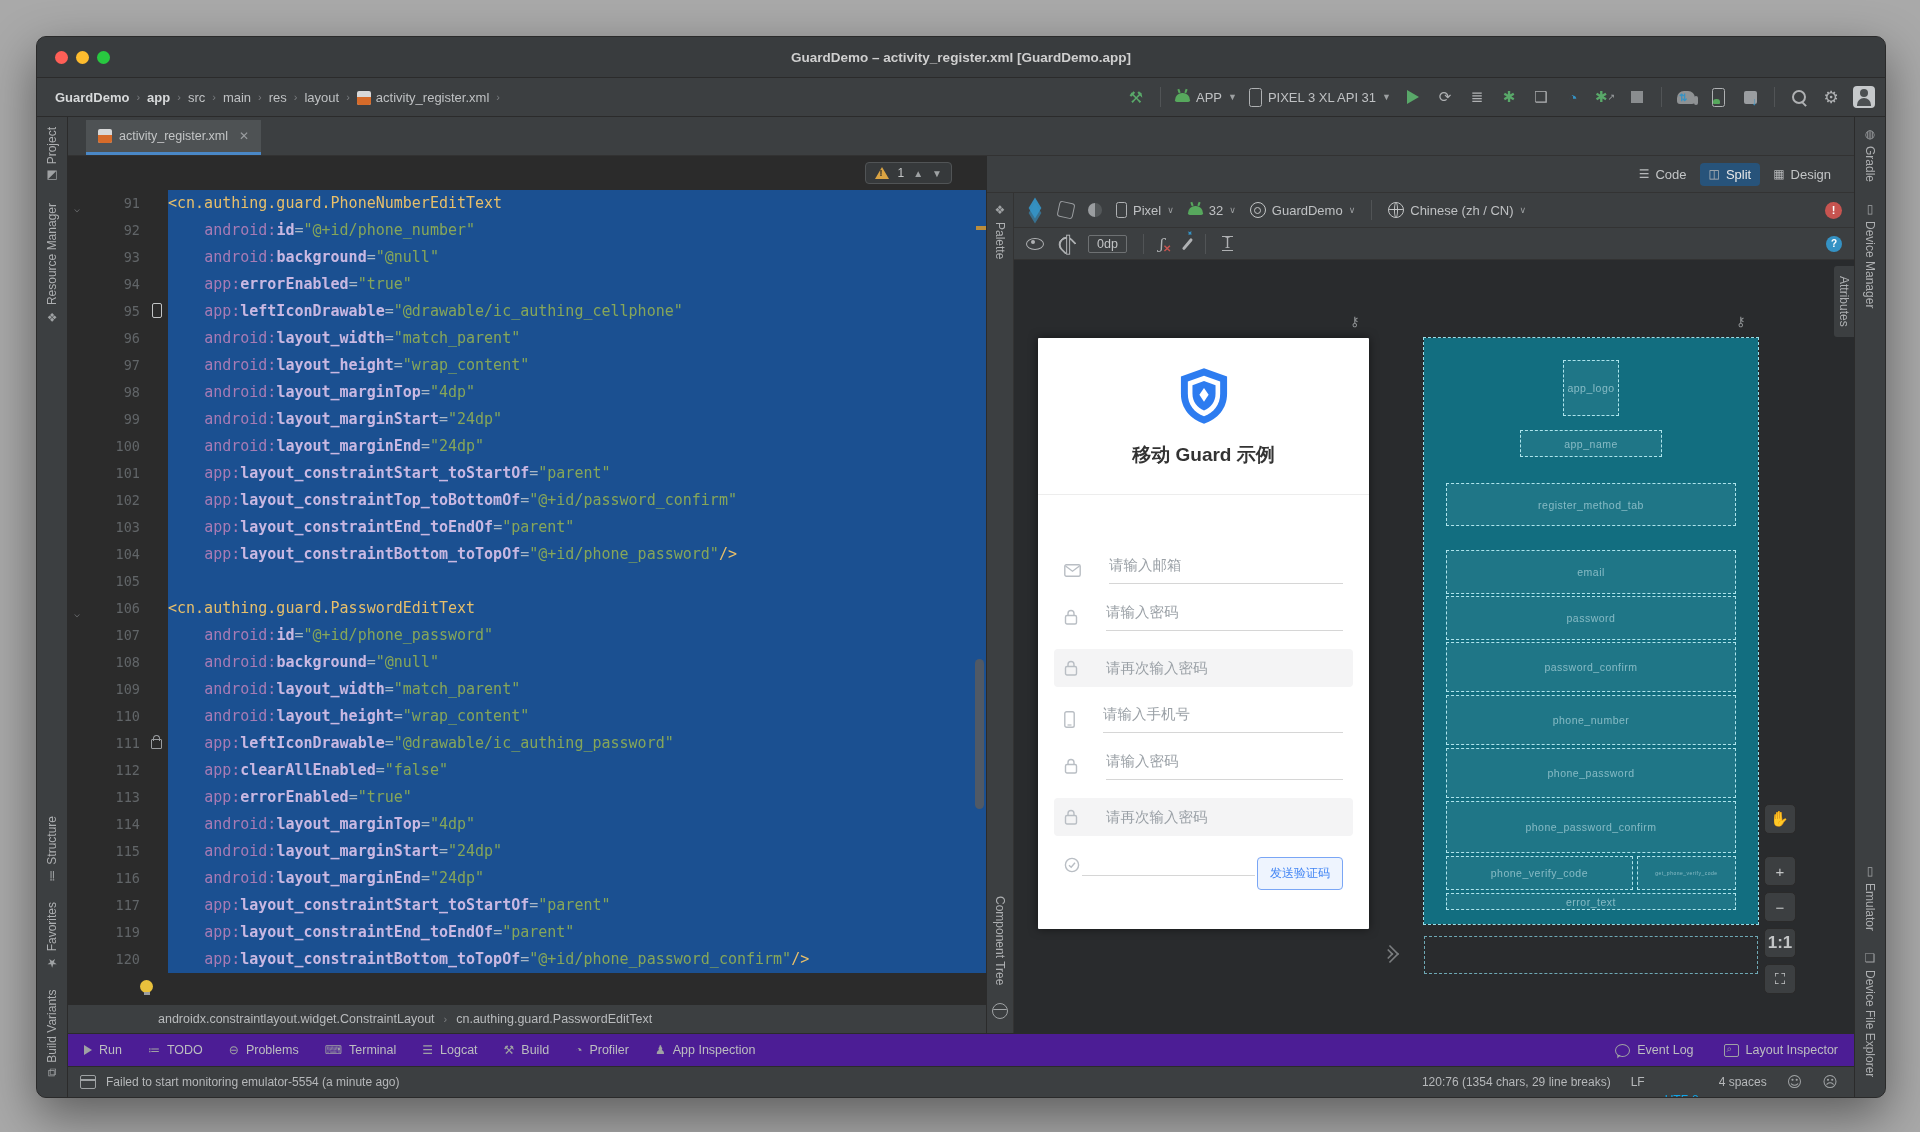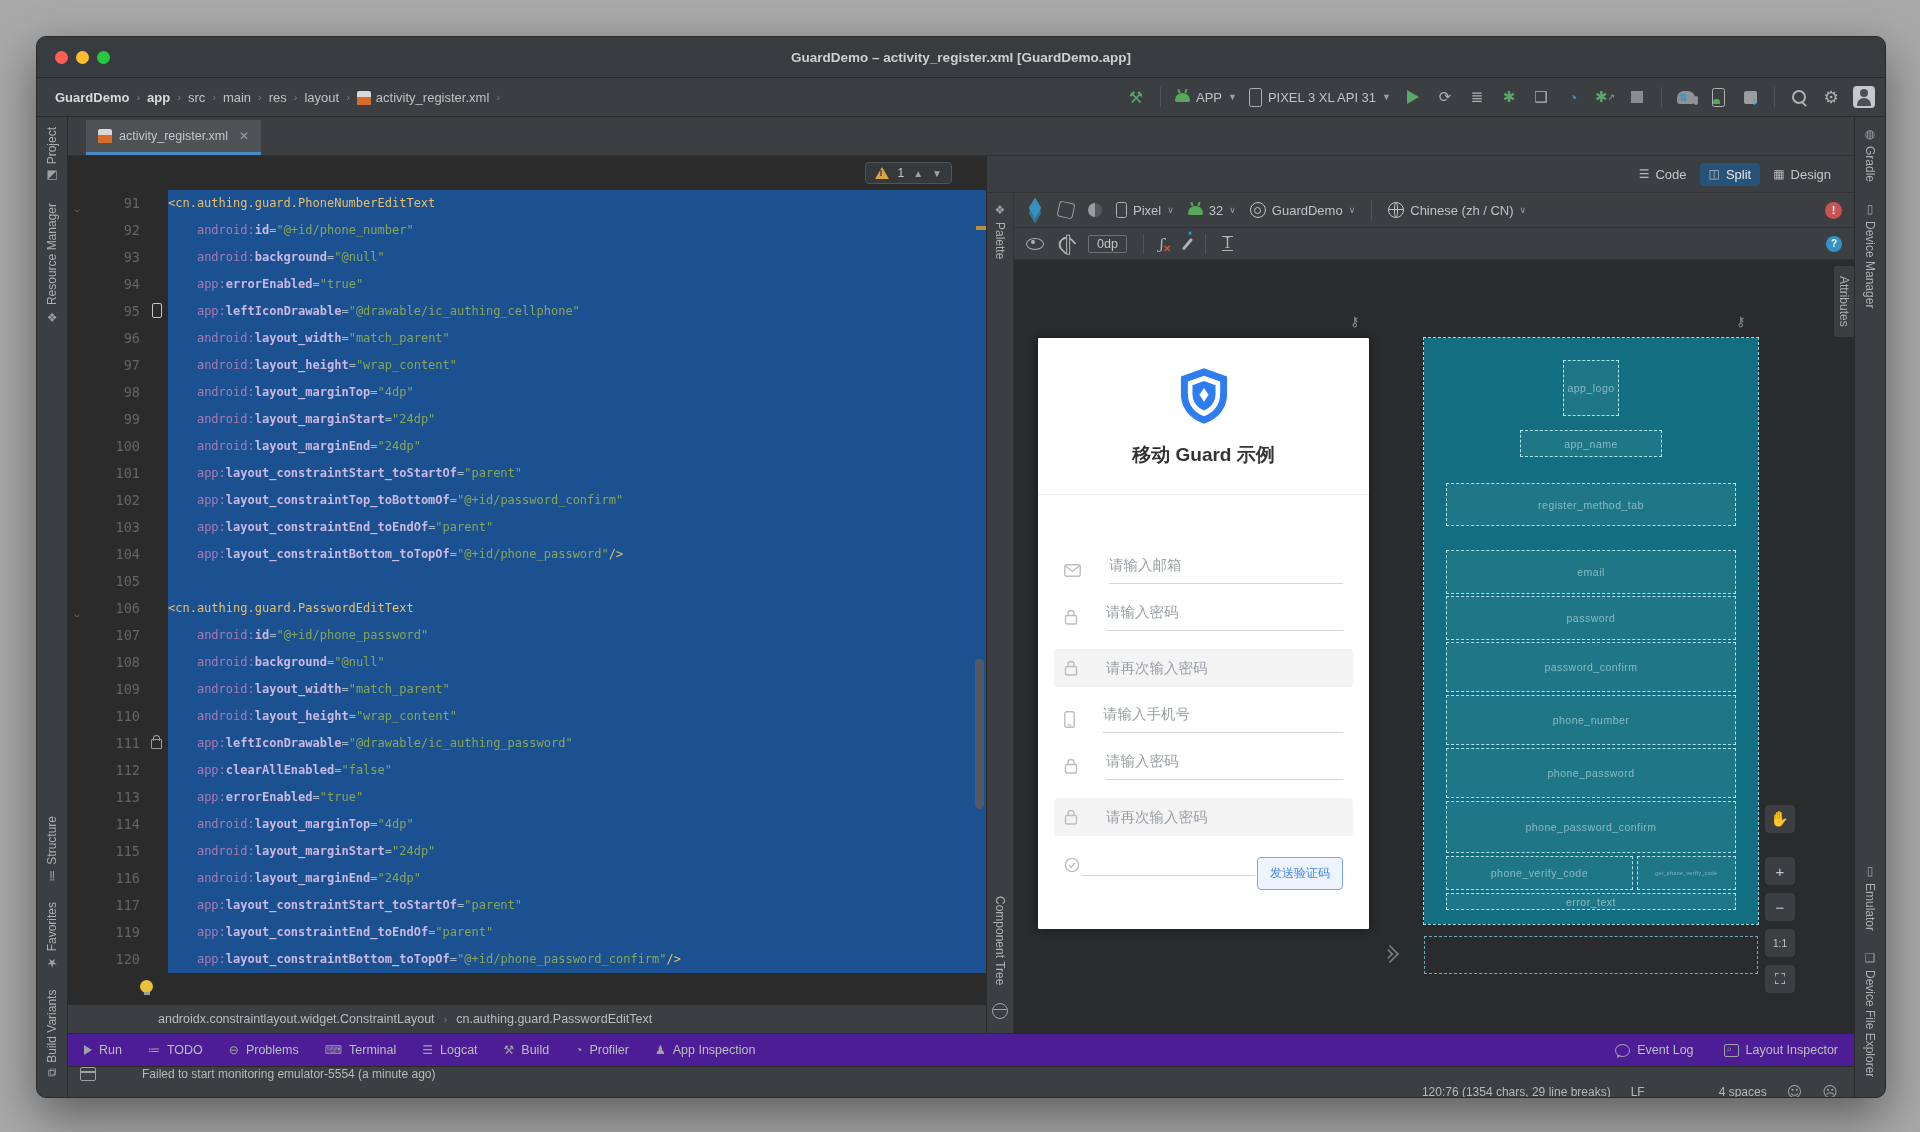--- a/index.html
+++ b/index.html
@@ -65,21 +65,21 @@
   .xmlic:after{content:"";position:absolute;left:0;bottom:0;width:100%;height:8px;background:#d66b2a;}
   .split{flex:1;display:flex;min-height:0;}
   
   .editor-col{width:918px;display:flex;flex-direction:column;flex:0 0 auto;border-right:1px solid #2b2b2b;}
   .editor{flex:1;background:#2b2b2b;position:relative;overflow:hidden;font-family:"DejaVu Sans Mono",monospace;}
   .codewrap{position:absolute;left:0;top:34px;right:0;}
   .cline{height:27px;display:flex;align-items:center;}
   .gut{width:100px;flex:0 0 auto;color:#616568;font-size:13.5px;text-align:right;padding-right:28px;
        box-sizing:border-box;background:#2b2b2b;position:relative;height:27px;line-height:27px;}
   .gut .g-ic{position:absolute;right:6px;top:5px;}
-  .ctext{flex:1;height:27px;line-height:27px;background:#1b5091;color:#a9b7c6;font-size:12px;white-space:pre;}
+  .ctext{flex:1;height:27px;line-height:27px;background:#1b5091;color:#a9b7c6;font-size:15px;white-space:pre;}
   .tag{color:#e8bf6a;} .ns{color:#a87bb5;} .attr{color:#c9b8e2;font-weight:bold;} .eq{color:#a9b7c6;} .str{color:#86a659;}
   .warnbadge{position:absolute;top:6px;right:34px;background:#36393b;border:1px solid #515456;border-radius:4px;
              display:flex;align-items:center;gap:9px;padding:3px 9px;color:#c3c5c6;font-size:12px;z-index:5;
              font-family:"Liberation Sans",sans-serif;}
   .warn-tri{width:0;height:0;border-left:7px solid transparent;border-right:7px solid transparent;border-bottom:12px solid #d9a343;position:relative;}
   .warn-tri:after{content:"!";position:absolute;left:-2px;top:1px;font-size:9px;color:#2b2b2b;font-weight:bold;}
   .scrollbar{position:absolute;right:2px;top:40px;width:9px;bottom:10px;}
   .sb-thumb{position:absolute;top:58%;height:150px;width:9px;background:#595b5d;border-radius:5px;opacity:.85;}
   .sb-mark{position:absolute;right:0;top:70px;width:10px;height:4px;background:#bb8d3c;}
   .lockic{display:inline-block;width:9px;height:8px;border:1.5px solid #9a9da0;border-radius:1px;position:relative;margin-top:4px;}
@@ -155,33 +155,33 @@
              outline:1.5px dashed #9adfe9;display:flex;flex-direction:column;align-items:center;
              padding:22px 22px 6px;box-sizing:border-box;}
   .bbox{border:1.5px dashed #aee4ec;background:rgba(255,255,255,.06);color:rgba(215,240,245,.55);
         display:flex;align-items:center;justify-content:center;font-size:10.5px;letter-spacing:.5px;
         box-sizing:border-box;flex:0 0 auto;}
   .bp-empty{position:absolute;left:410px;top:676px;width:334px;height:38px;border:1.5px dashed #6ea8b4;box-sizing:border-box;}
   
   .zoomctl{position:absolute;right:58px;top:544px;display:flex;flex-direction:column;gap:6px;align-items:center;}
   .zbtn{width:30px;height:28px;background:#3c3f41;border:1px solid #2a2a2a;border-radius:5px;color:#c3c5c6;
         display:flex;align-items:center;justify-content:center;font-size:15px;}
-  .zbtn.small{font-size:10px;}
+  .zbtn.small{font-size:17px;font-weight:bold;}
   .attr-tab{position:absolute;right:0;top:6px;writing-mode:vertical-rl;color:#aeb0b2;font-size:12px;
             background:#3c3f41;padding:10px 3px;border-radius:3px 0 0 3px;display:flex;align-items:center;gap:5px;}
   .ct-globe{margin-top:8px;width:14px;height:14px;border-radius:50%;border:1.5px solid #9fa2a4;position:relative;overflow:hidden;}
   .ct-globe:after{content:"";position:absolute;left:-1px;top:5px;width:16px;height:1.2px;background:#9fa2a4;}
   
   .toolbar-bottom{height:32px;background:#4c1d95;border-top:1px solid #2b2b2b;display:flex;align-items:center;
                   padding:0 16px;color:#bcbec0;font-size:12.5px;flex:0 0 auto;}
   .twb-item{display:flex;align-items:center;gap:7px;margin-right:26px;}
   .twb-right{margin-left:auto;display:flex;gap:30px;}
   .bic{color:#9fa2a4;font-size:12px;display:flex;}
-  .statusbar{height:30px;background:#3c3f41;border-top:1px solid #2b2b2b;display:flex;align-items:flex-start;
-             padding:0 16px 0 12px;color:#b6b8ba;font-size:12px;flex:0 0 auto;gap:36px;}
+  .statusbar{height:30px;background:#3c3f41;border-top:1px solid #2b2b2b;display:flex;align-items:center;
+             padding:0 16px 0 12px;color:#b6b8ba;font-size:12px;flex:0 0 auto;}
   .sb-right{margin-left:auto;display:flex;align-items:center;gap:20px;}
   .dim{color:#0ea5e9;margin-top:36px;}
   .smiley{font-family:"DejaVu Sans",sans-serif;font-size:15px;color:#9fa2a4;}
   .grip{width:14px;height:12px;border:1.5px solid #9fa2a4;border-radius:2px;margin-right:10px;position:relative;}
   .grip:after{content:"";position:absolute;left:0;top:3px;width:100%;height:1.5px;background:#9fa2a4;}
   .tri-s{width:0;height:0;border-left:8px solid #9fa2a4;border-top:5px solid transparent;border-bottom:5px solid transparent;}
   .hammer{color:#59a869;font-size:16px;}
   .bubble{width:13px;height:11px;border:1.5px solid #9fa2a4;border-radius:50%;position:relative;}
   .bubble:after{content:"";position:absolute;left:1px;bottom:-3px;width:4px;height:4px;background:#9fa2a4;clip-path:polygon(0 0,100% 0,0 100%);}
   .liins{width:13px;height:11px;border:1.5px solid #9fa2a4;border-radius:2px;position:relative;}

